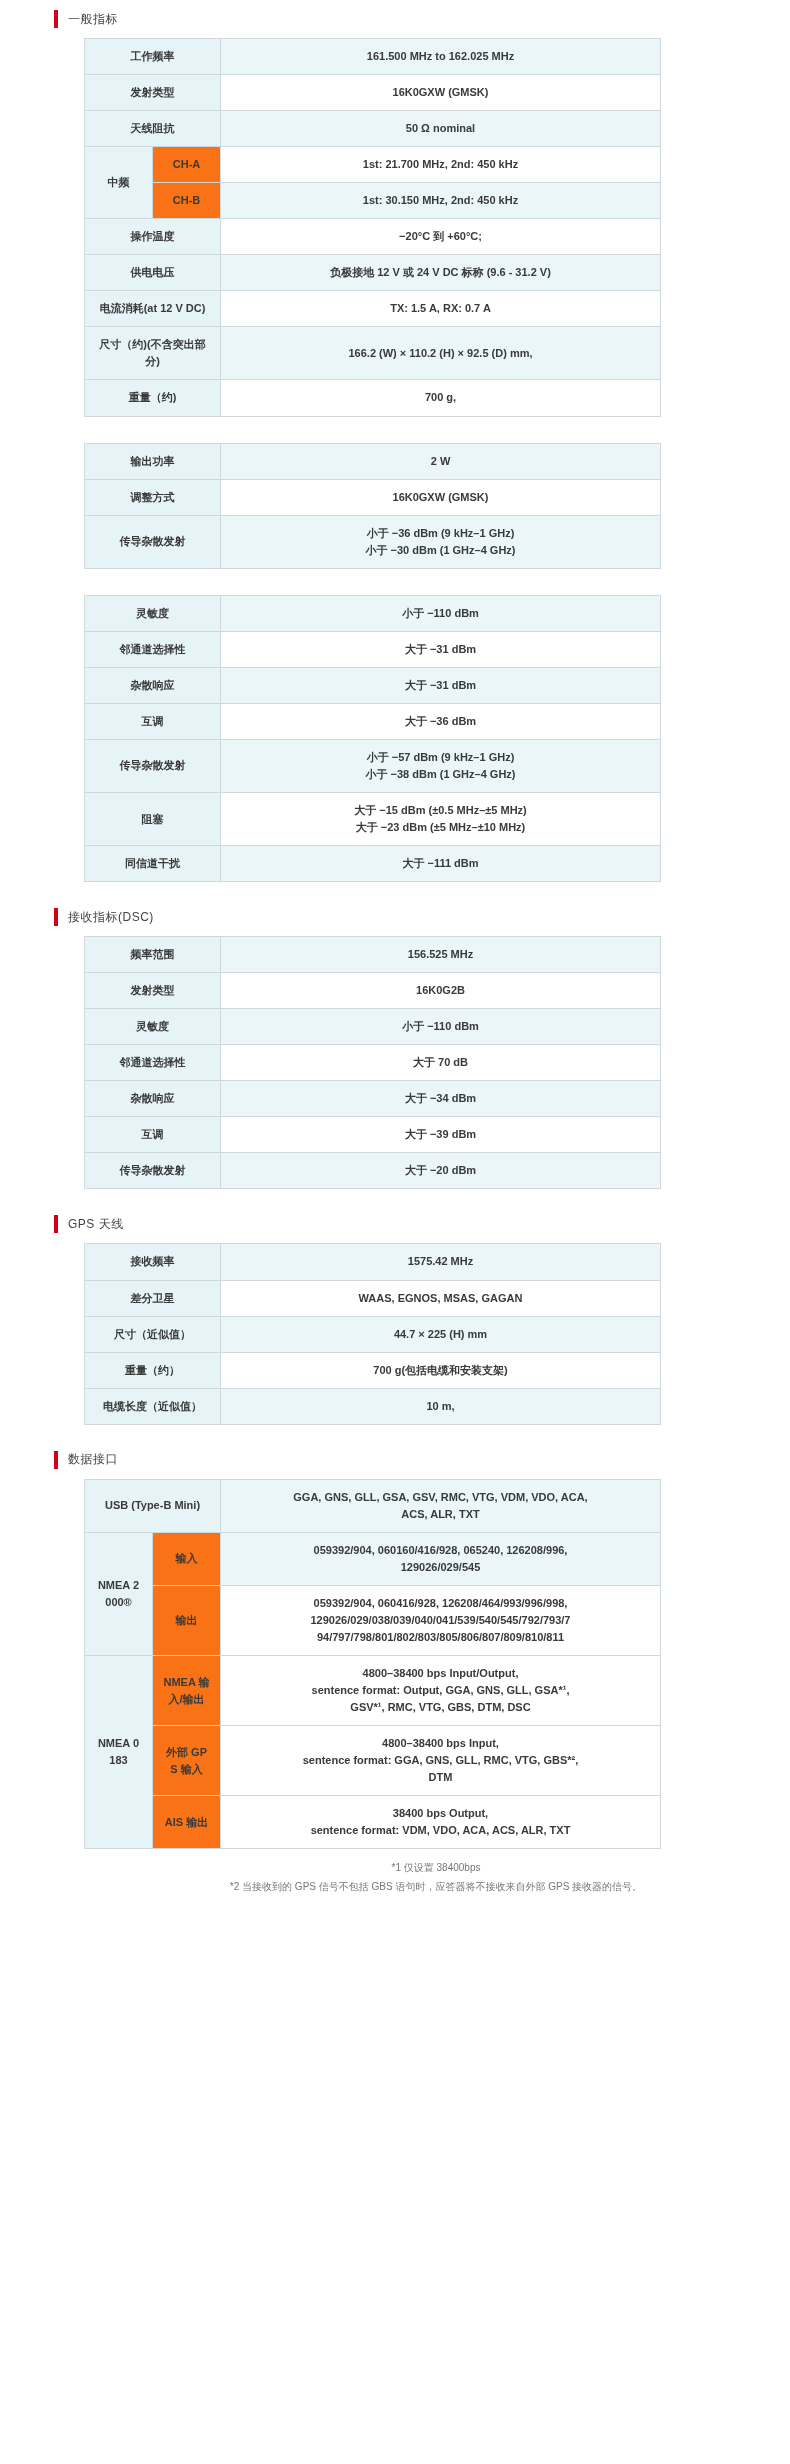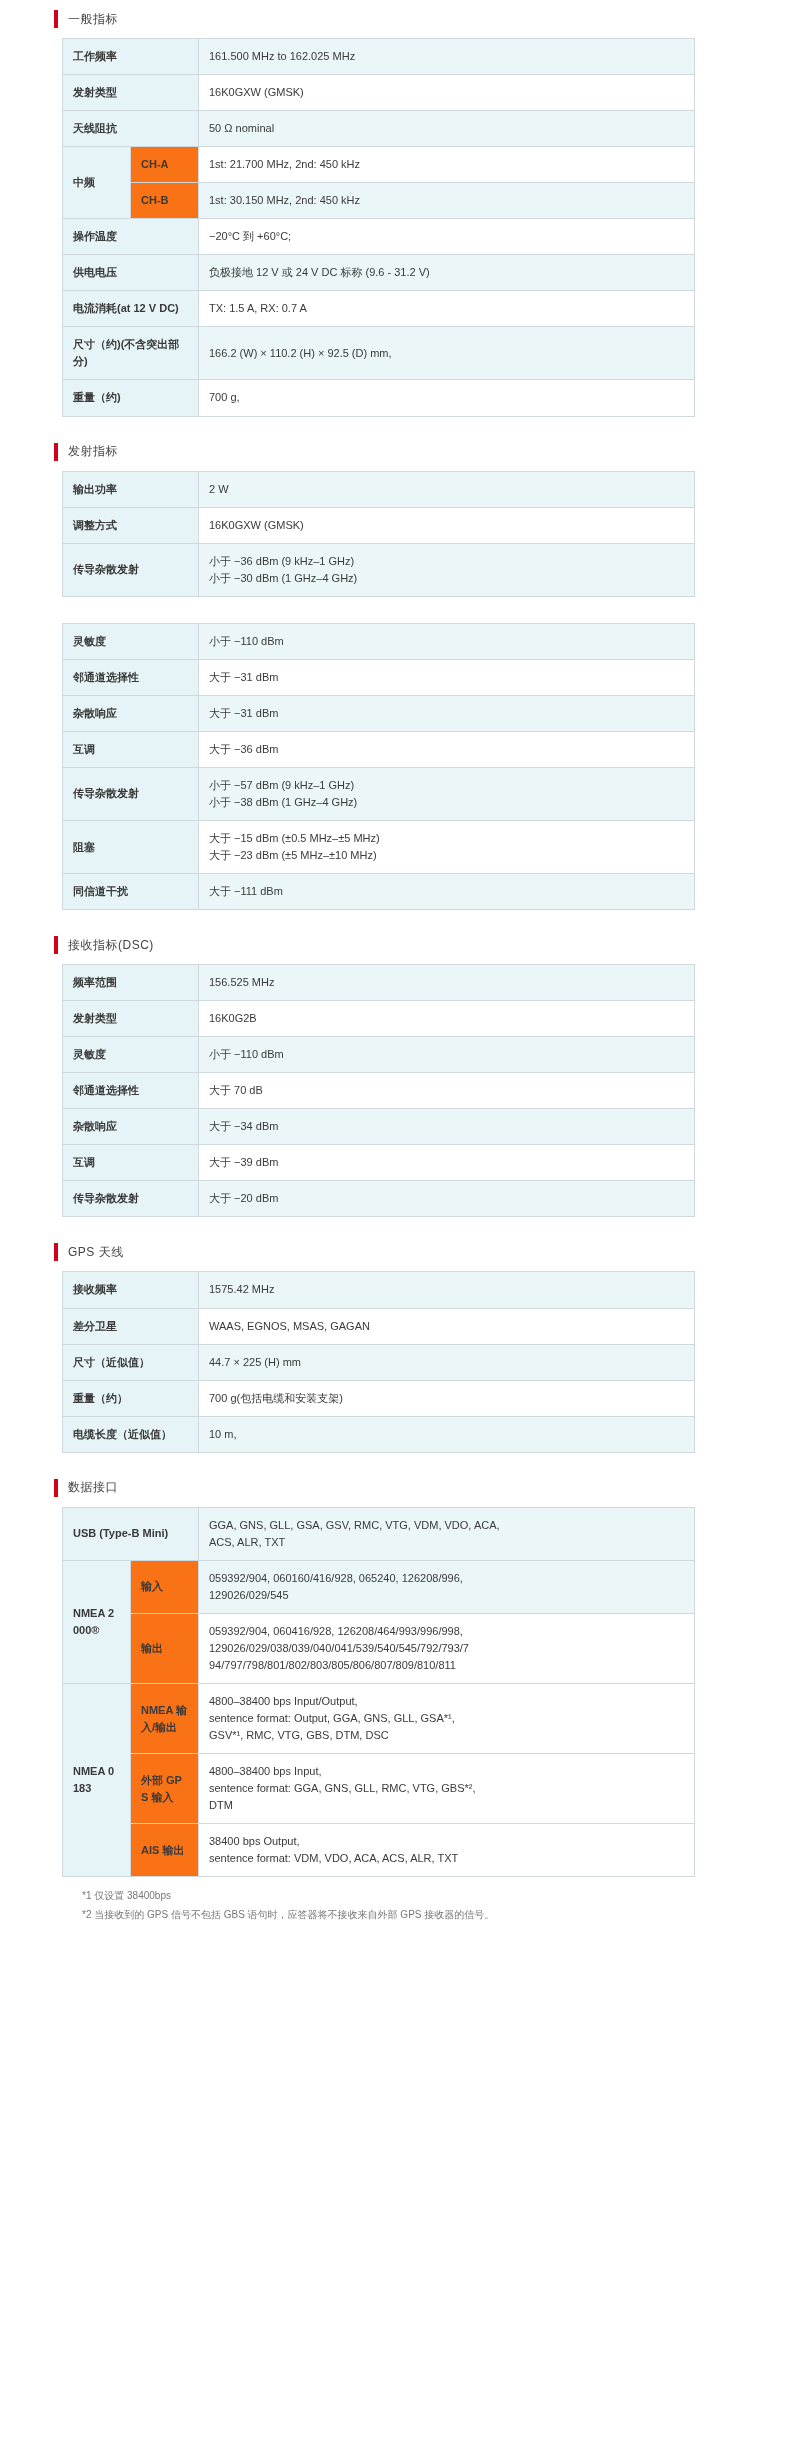--- a/index.html
+++ b/index.html
@@ -13,20 +13,21 @@
     color: #333333;
     font-size: 11px;
   }
   .page {
     width: 790px;
     box-sizing: border-box;
     padding: 10px 0 20px 0;
   }
   .section {
     margin: 0 0 26px 0;
+    text-align: center;
   }
   .sec-head {
     display: flex;
     align-items: center;
     margin-left: 54px;
     margin-bottom: 10px;
   }
   .sec-bar {
     width: 4px;
     height: 18px;
@@ -35,22 +36,22 @@
     flex: 0 0 auto;
   }
   .sec-title {
     font-size: 12px;
     color: #444444;
     font-weight: normal;
     letter-spacing: 0.5px;
   }
   table.spec {
     border-collapse: collapse;
-    margin-left: 62px;
-    width: 633px;
+    margin-left: 84px;
+    width: 577px;
     table-layout: fixed;
   }
   table.spec td {
     border: 1px solid #cfd8dc;
     padding: 9px 10px;
     vertical-align: middle;
     font-size: 11px;
     line-height: 1.55;
     color: #3a3a3a;
     word-break: break-all;
@@ -62,20 +63,21 @@
     width: 115px;
   }
   td.lbl2 {
     background: #f97316;
     font-weight: bold;
     color: #2b2b2b;
     width: 95px;
   }
   td.val {
     background: #ffffff;
+    font-weight: bold;
   }
   
   .tbl-general tr:nth-child(odd) td.val { background:#eaf6f8; }
   .tbl-general tr:nth-child(even) td.val { background:#ffffff; }
 
   .tbl-tx tr:nth-child(odd) td.val { background:#eaf6f8; }
   .tbl-tx tr:nth-child(even) td.val { background:#ffffff; }
 
   .tbl-ais tr:nth-child(odd) td.val { background:#eaf6f8; }
   .tbl-ais tr:nth-child(even) td.val { background:#ffffff; }
@@ -151,24 +153,20 @@
       </tr>
       <tr>
         <td class="lbl" colspan="2">重量（约)</td>
         <td class="val">700 g,</td>
       </tr>
     </tbody>
       </table>
   </div>
 
   <div class="section">
-    <div class="sec-head">
-      <span class="sec-bar"></span>
-      <span class="sec-title">发射指标</span>
-    </div>
     <table class="spec tbl-tx">
       <tbody>
           <tr>
         <td class="lbl">输出功率</td>
         <td class="val">2 W</td>
       </tr>
       <tr>
         <td class="lbl">调整方式</td>
         <td class="val">16K0GXW (GMSK)</td>
       </tr>

